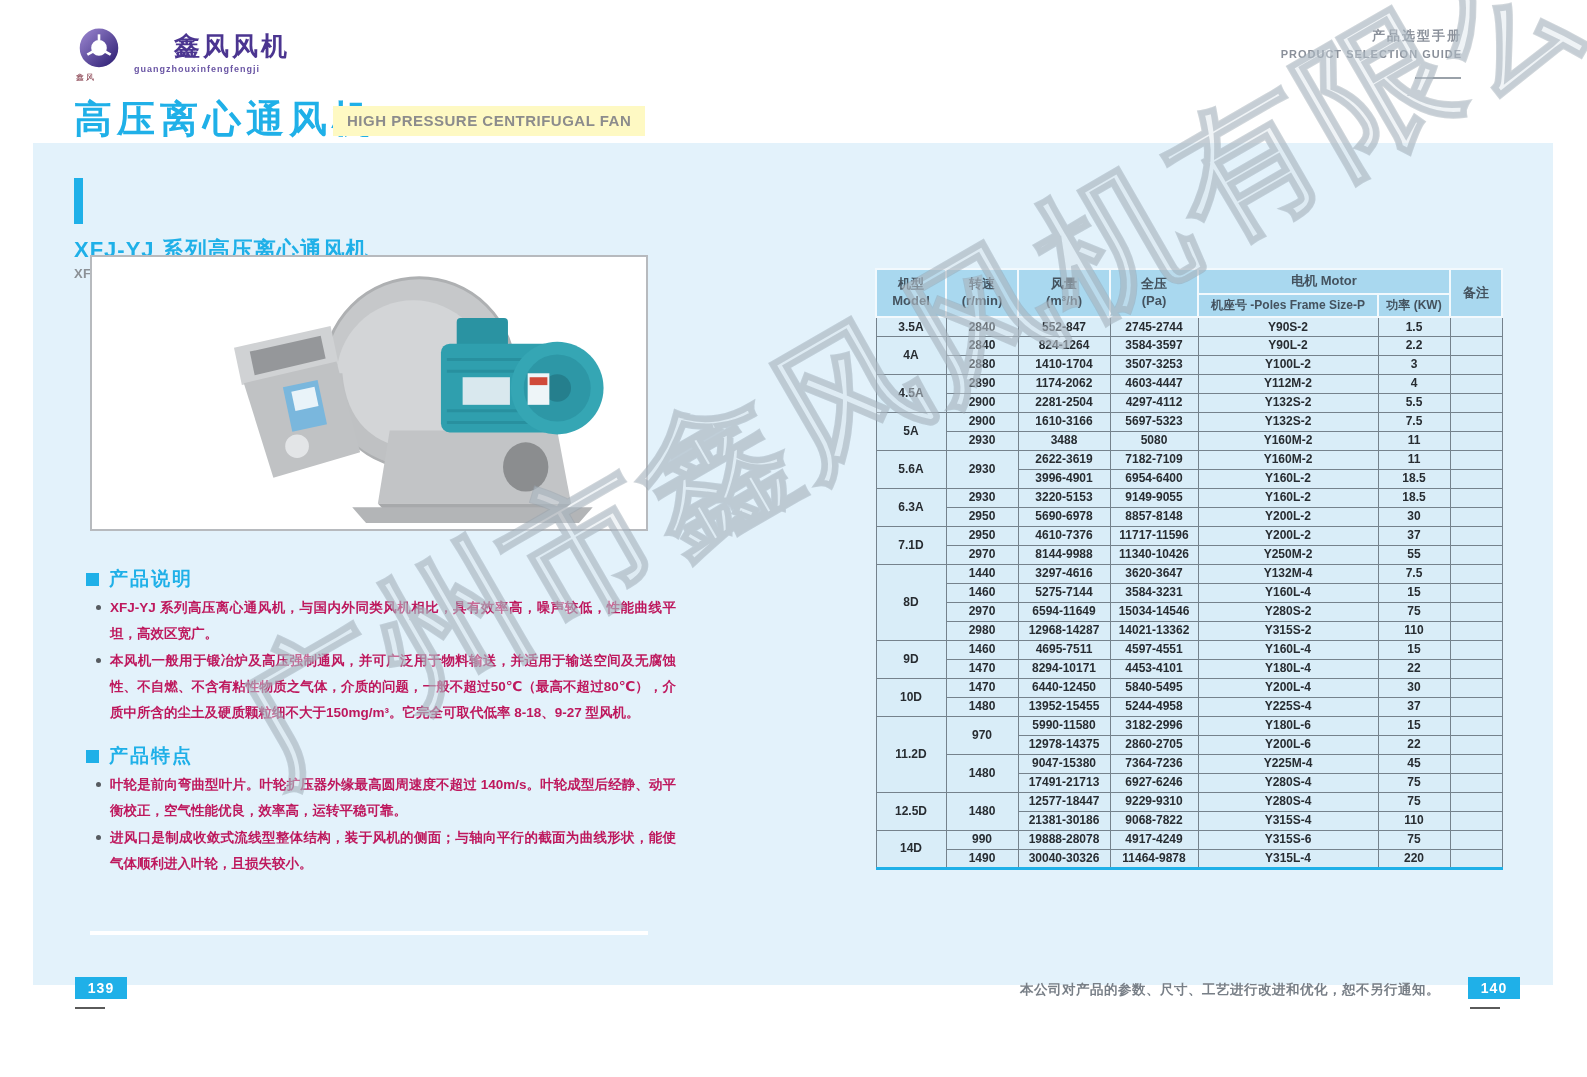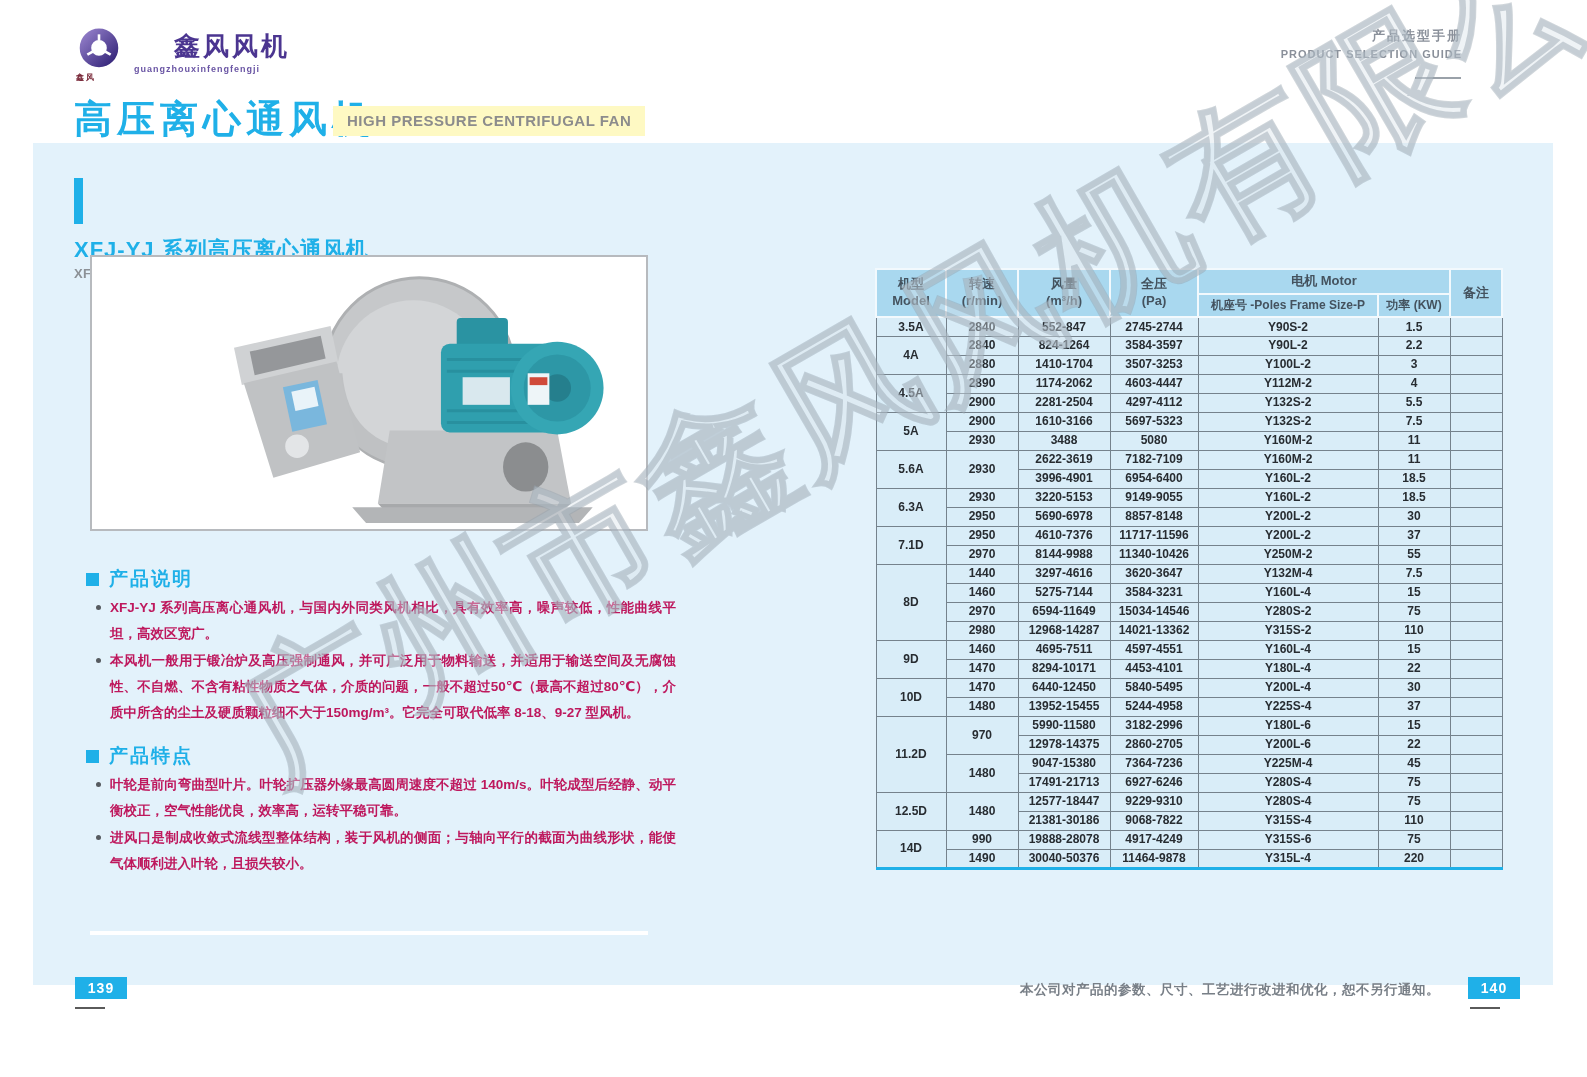--- a/index.html
+++ b/index.html
@@ -16,21 +16,21 @@
     background:#ffffff;
     font-family:"Liberation Sans","DejaVu Sans",sans-serif;
     position:relative;
     overflow:hidden;
   }
   .page{position:absolute;inset:0;width:1587px;height:1077px;overflow:hidden;}
 
   
   .logo{position:absolute;left:74px;top:26px;display:flex;align-items:flex-start;gap:10px;}
   .logo-icon{width:50px;height:50px;}
-  .logo-mini{position:absolute;left:2px;top:46px;font-size:8px;font-weight:bold;color:#7a2a3a;letter-spacing:2px;}
+  .logo-mini{position:absolute;left:2px;top:46px;font-size:8px;font-weight:normal;color:#7a2a3a;letter-spacing:2px;}
   .brand-block{padding-top:6px;}
   .brand-name{color:var(--brand-purple);font-size:26px;font-weight:bold;letter-spacing:3px;line-height:1.1;margin-left:40px;}
   .brand-tagline{color:#6a55a4;font-size:9px;font-weight:bold;letter-spacing:1px;margin-top:3px;}
 
   .guide{position:absolute;right:125px;top:27px;text-align:right;color:#8a909a;}
   .guide-zh{font-size:13px;font-weight:bold;letter-spacing:2px;}
   .guide-en{font-size:11px;font-weight:bold;letter-spacing:1px;margin-top:3px;}
   .guide-line{position:absolute;right:126px;top:77px;width:46px;height:2px;background:#9aa1a9;}
 
   .page-title-zh{position:absolute;left:74px;top:94px;font-size:38px;font-weight:bold;color:var(--accent);letter-spacing:5px;}
@@ -466,21 +466,21 @@
           <th rowspan="2">14D</th>
           <td rowspan="1">990</td>
           <td>19888-28078</td>
           <td>4917-4249</td>
           <td>Y315S-6</td>
           <td>75</td>
           <td></td>
         </tr>
         <tr>
           <td rowspan="1">1490</td>
-          <td>30040-50376</td>
+          <td>30040-30326</td>
           <td>11464-9878</td>
           <td>Y315L-4</td>
           <td>220</td>
           <td></td>
         </tr>
       </tbody>
   </table>
 
   <div class="badge left">139</div>
   <div class="badge-line left"></div>

